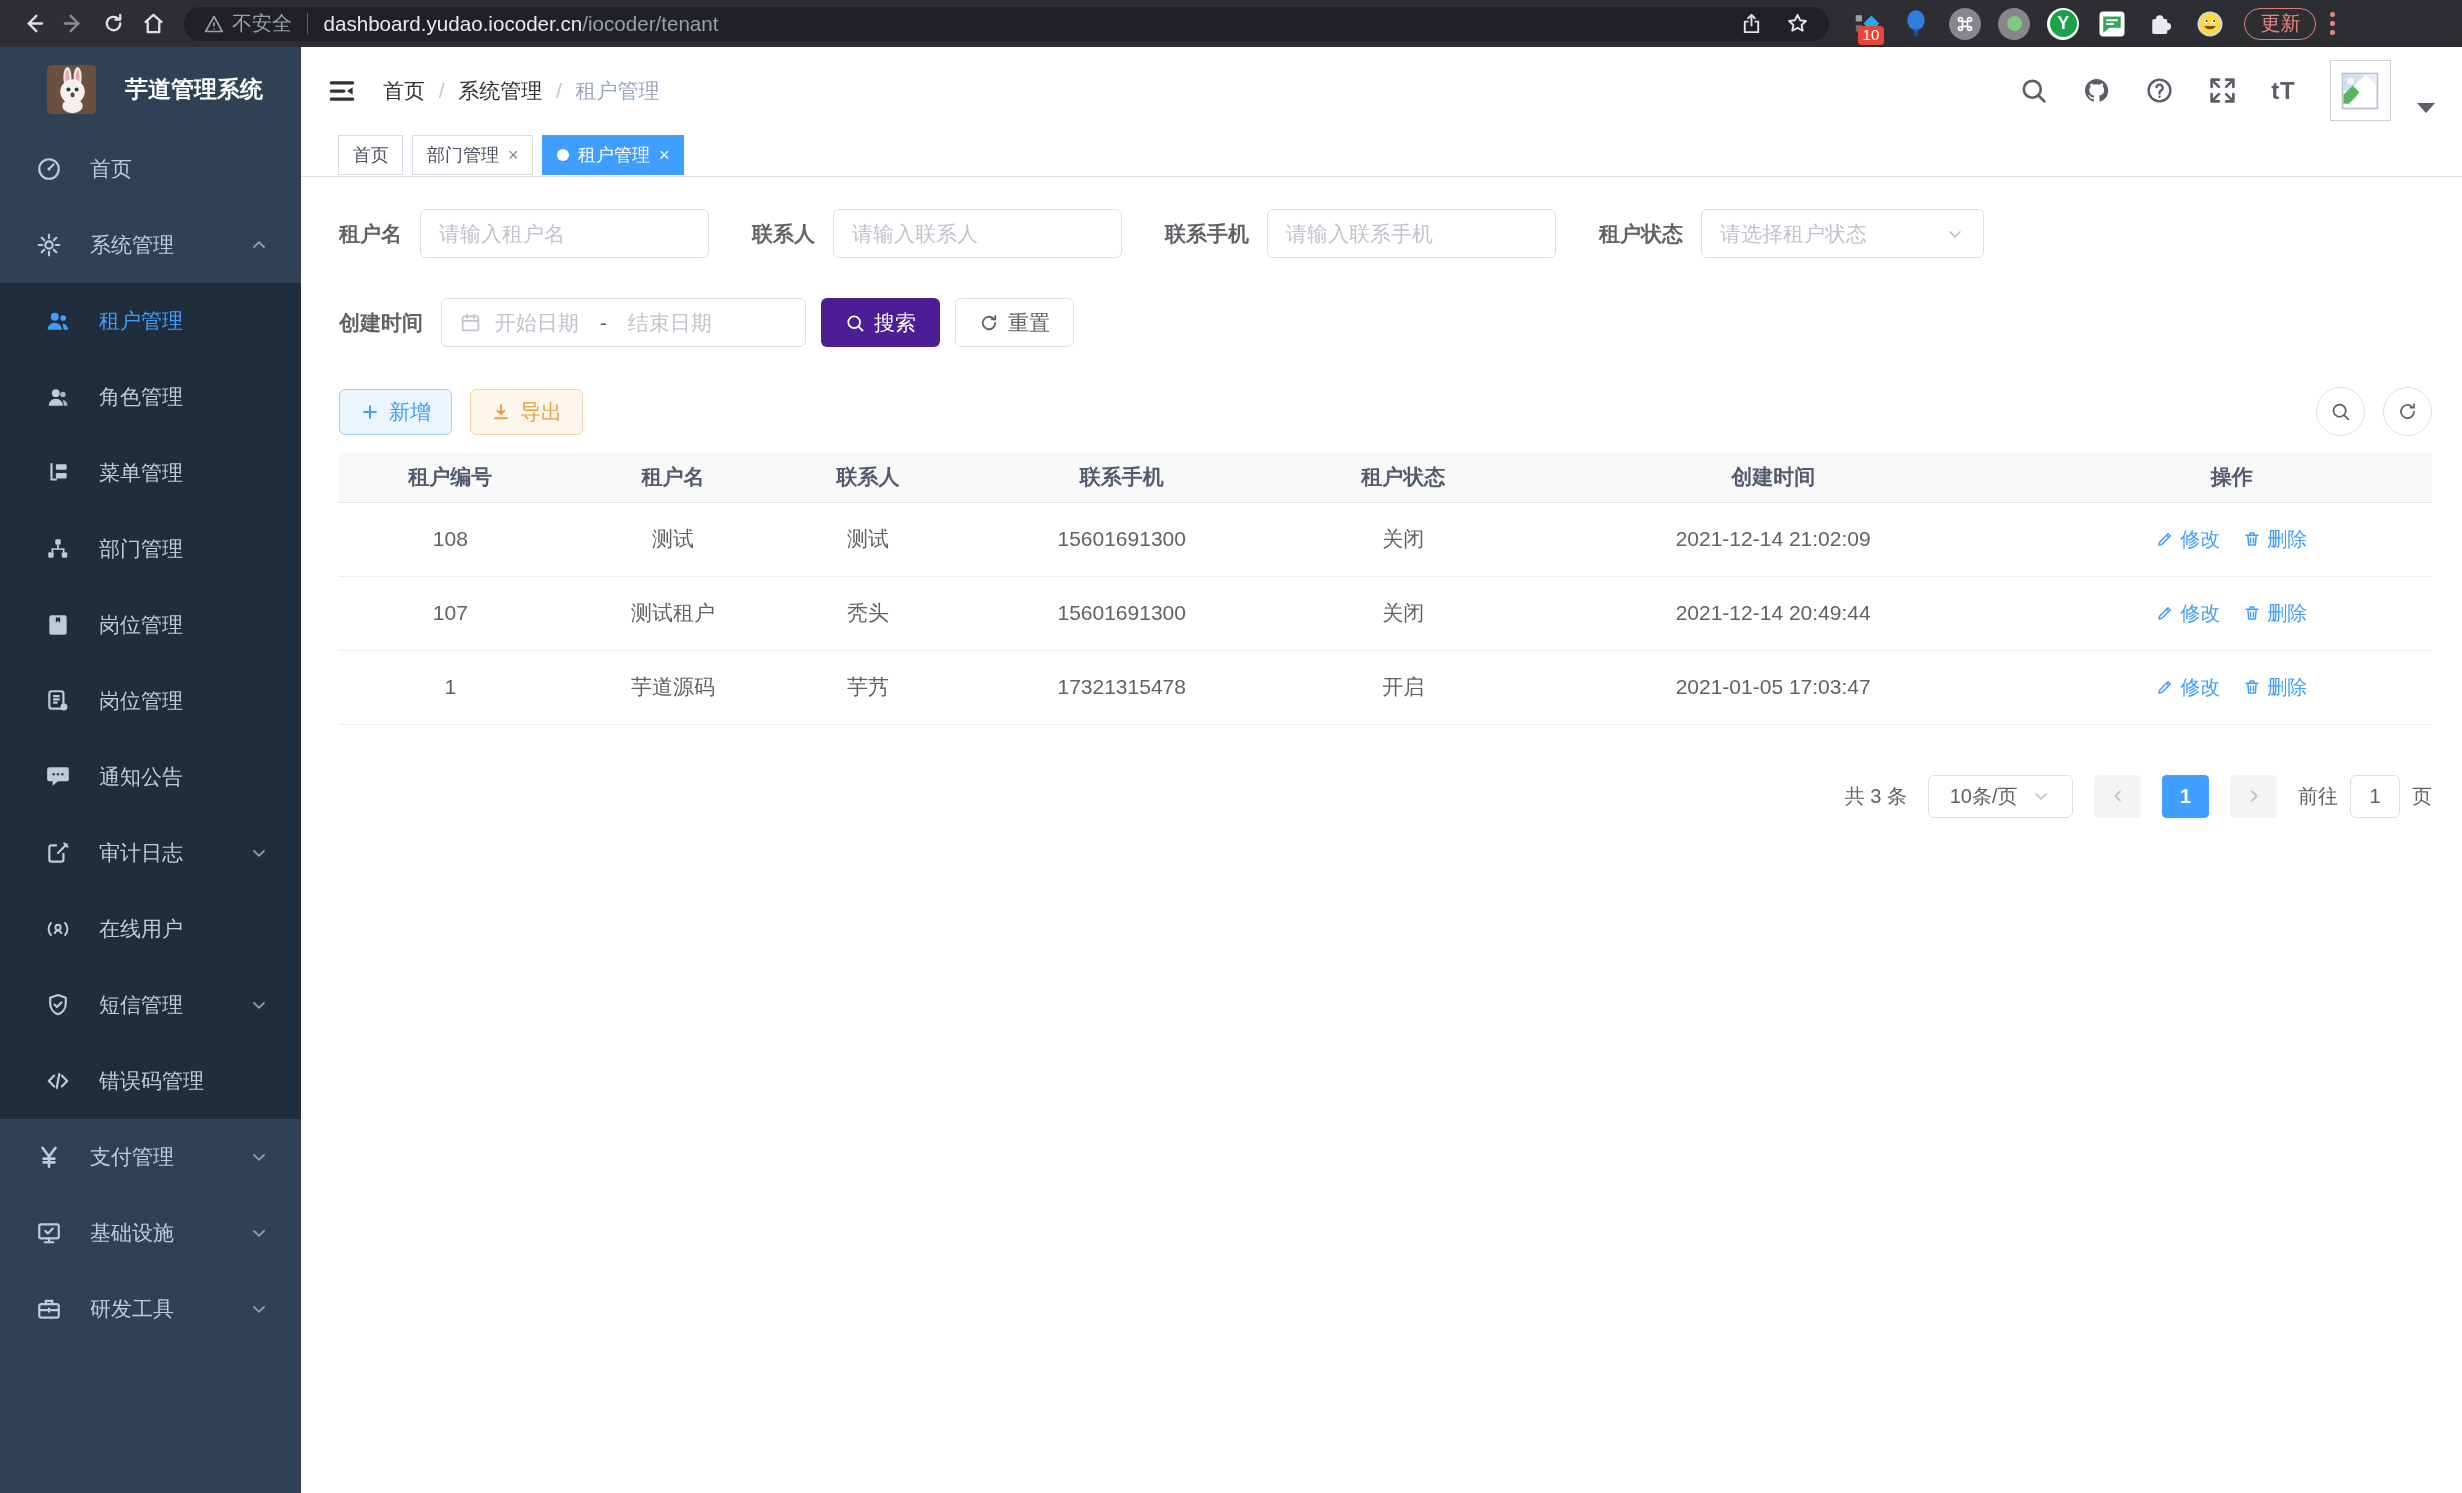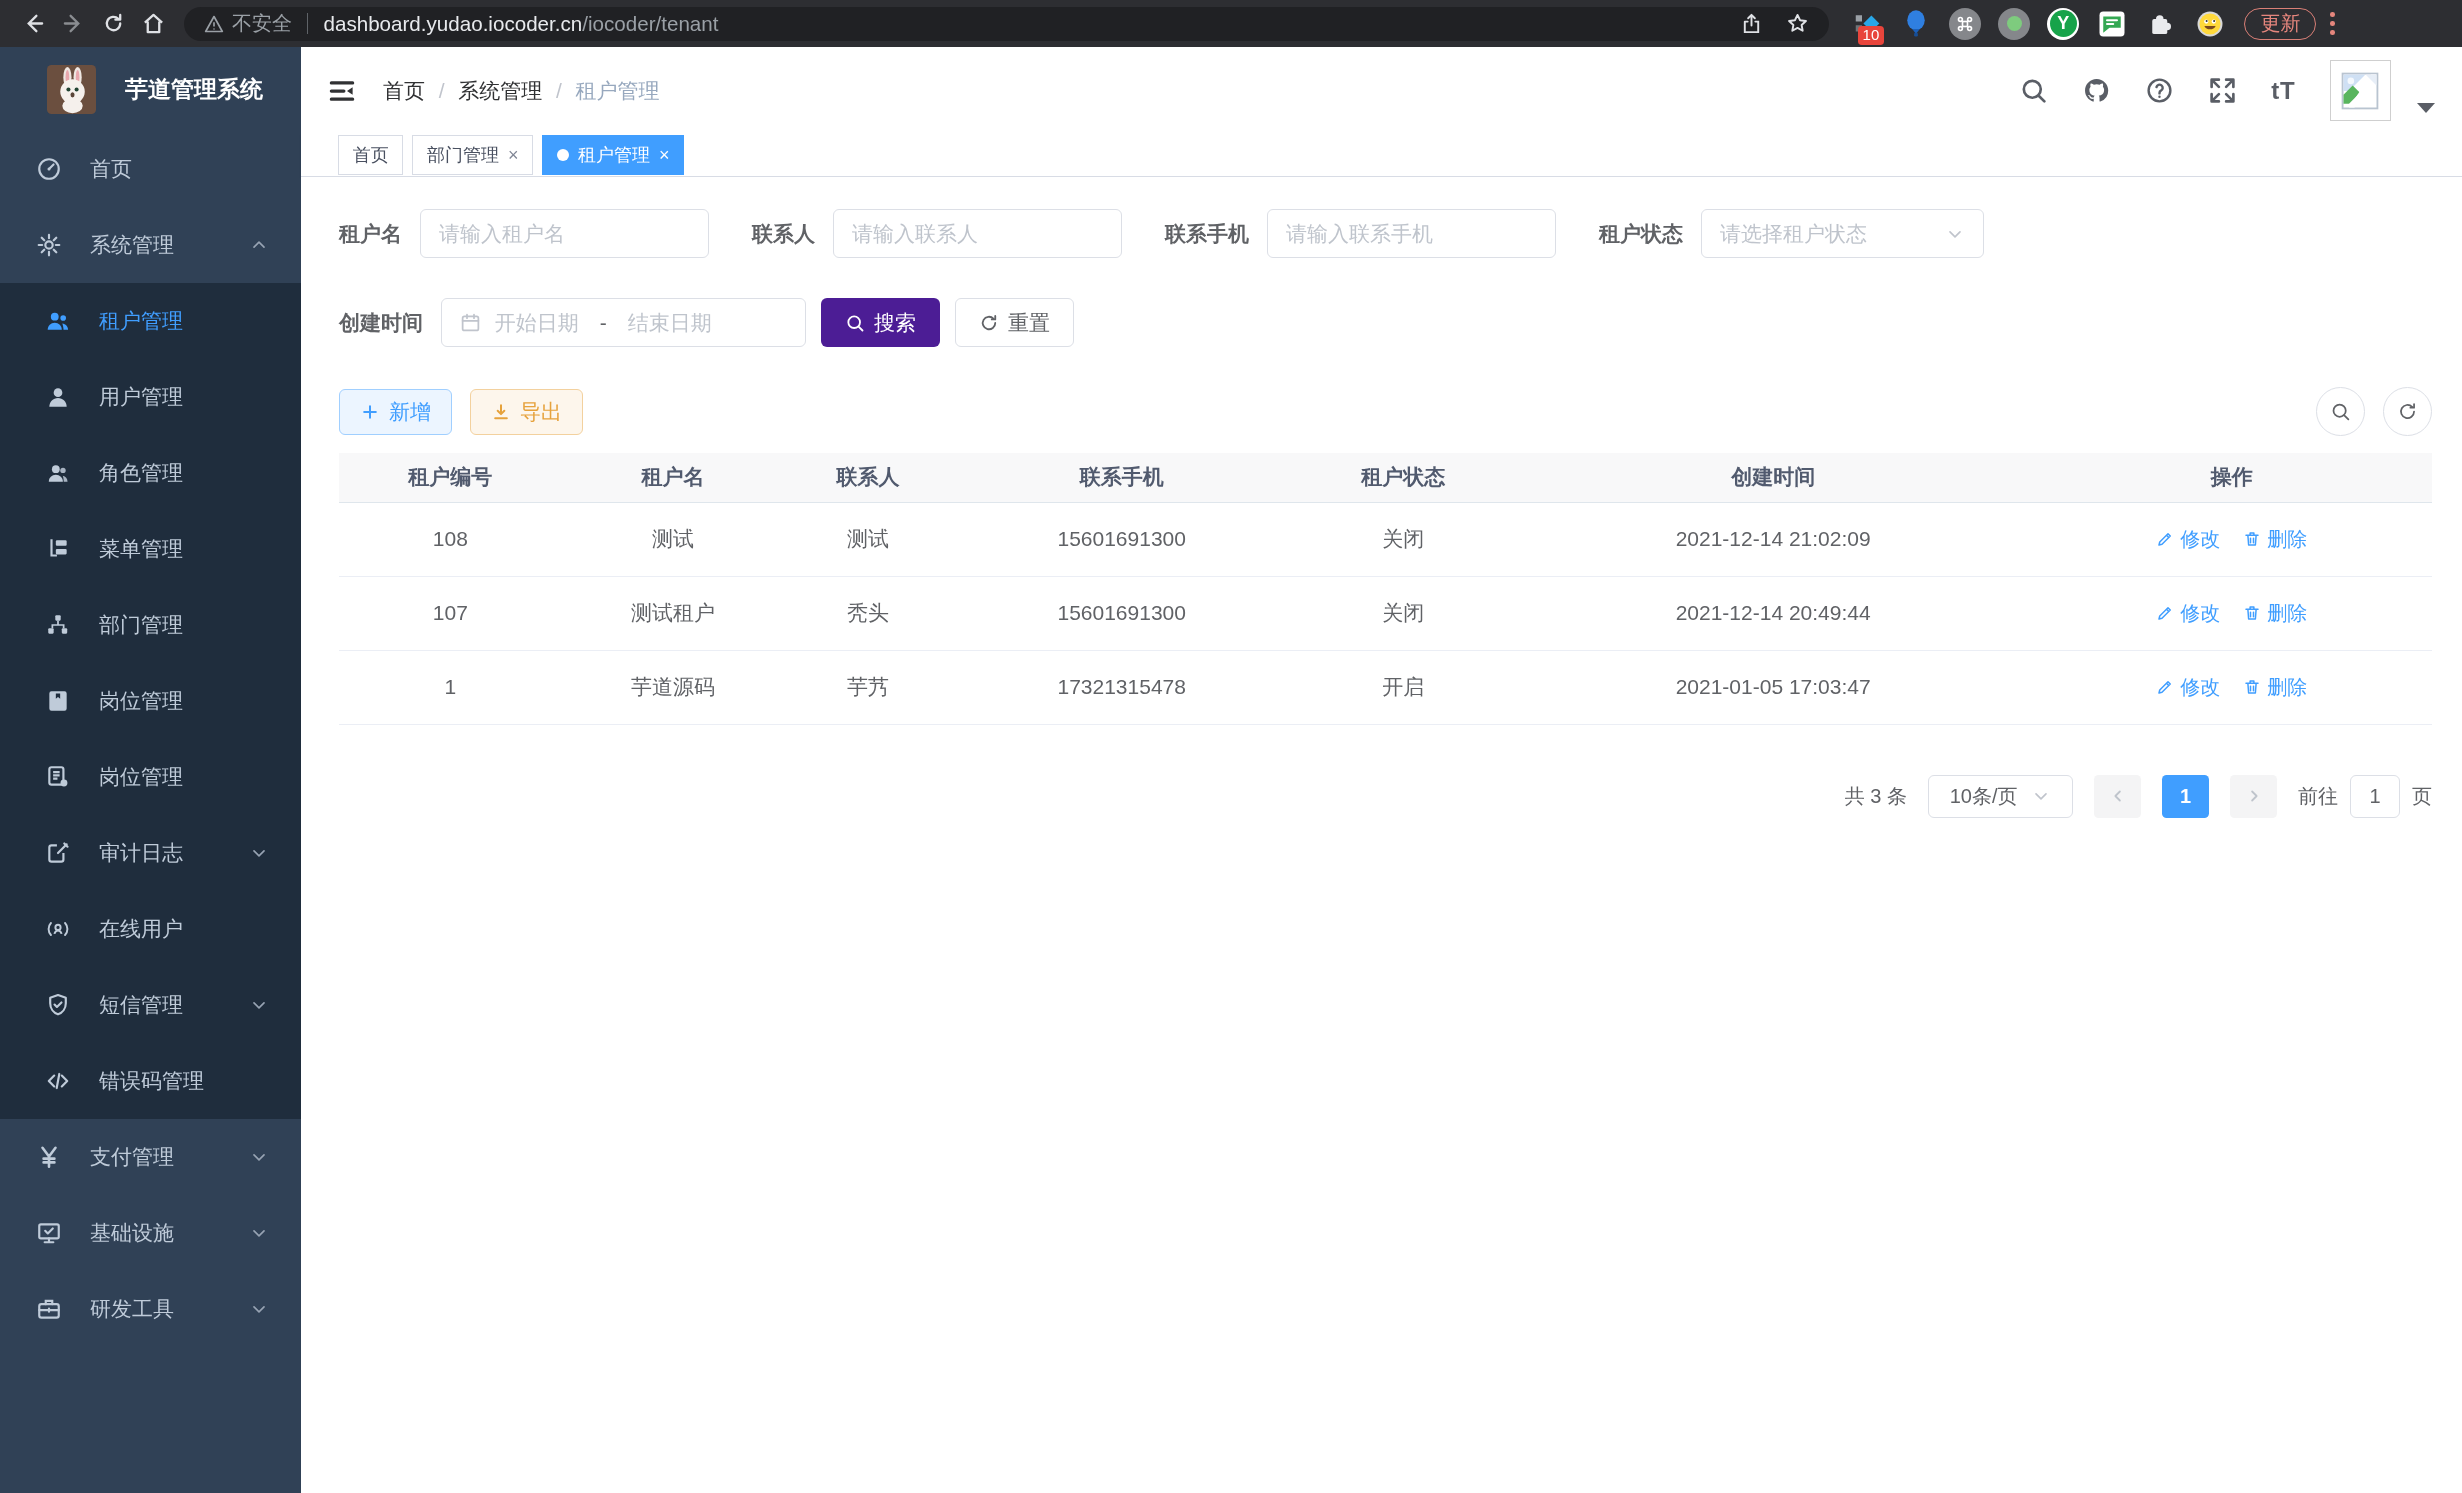--- a/index.html
+++ b/index.html
@@ -311,29 +311,20 @@
             <svg viewBox="0 0 24 24" fill="currentColor">
               <circle cx="9" cy="8" r="3.6"></circle>
               <path d="M2.5 20c0-3.8 2.9-6.5 6.5-6.5s6.5 2.7 6.5 6.5z"></path>
               <circle cx="16.8" cy="9.2" r="2.6"></circle>
               <path d="M16 14.3c3 .4 5.3 2.7 5.3 5.7h-4.2c0-2.2-.7-4.2-1.1-5.7z"></path>
             </svg>
           </span>
         <span class="ml">租户管理</span>
       </div>
 
-      <div class="mi sub">
-        <span class="ic">
-            <svg viewBox="0 0 24 24" fill="currentColor">
-              <circle cx="12" cy="8" r="4"></circle>
-              <path d="M4 21c0-4.4 3.6-8 8-8s8 3.6 8 8z"></path>
-            </svg>
-          </span>
-        <span class="ml">用户管理</span>
-      </div>
 
       <div class="mi sub">
         <span class="ic">
             <svg viewBox="0 0 24 24" fill="currentColor">
               <circle cx="10" cy="8.5" r="3.6"></circle>
               <path d="M3.5 20c0-3.6 2.9-6.3 6.5-6.3s6.5 2.7 6.5 6.3z"></path>
               <circle cx="16.6" cy="9.6" r="2.5" opacity=".85"></circle>
               <path d="M16.4 14.6c2.6.5 4.4 2.6 4.4 5.4h-3.5c0-2-.4-3.9-.9-5.4z" opacity=".85"></path>
             </svg>
           </span>
@@ -376,20 +367,31 @@
         <span class="ic">
             <svg viewBox="0 0 24 24" fill="none" stroke="currentColor" stroke-width="2">
               <rect x="4" y="3" width="13" height="16" rx="2"></rect>
               <path d="M7.5 7.5h6M7.5 10.5h6M7.5 13.5h4"></path>
               <circle cx="17.5" cy="17.5" r="3.2" fill="currentColor" stroke="none"></circle>
             </svg>
           </span>
         <span class="ml">岗位管理</span>
       </div>
 
+      <div class="mi sub">
+        <span class="ic">
+            <svg viewBox="0 0 24 24" fill="currentColor">
+              <path d="M4 3h16a2 2 0 0 1 2 2v9a2 2 0 0 1-2 2h-8l-5 4v-4H4a2 2 0 0 1-2-2V5a2 2 0 0 1 2-2z"></path>
+              <circle cx="8" cy="9.5" r="1.2" fill="#304156"></circle>
+              <circle cx="12" cy="9.5" r="1.2" fill="#304156"></circle>
+              <circle cx="16" cy="9.5" r="1.2" fill="#304156"></circle>
+            </svg>
+          </span>
+        <span class="ml">通知公告</span>
+      </div>
 
       <div class="mi sub">
         <span class="ic">
             <svg viewBox="0 0 24 24" fill="none" stroke="currentColor" stroke-width="2">
               <path d="M17 12v6a2 2 0 0 1-2 2H6a2 2 0 0 1-2-2V7a2 2 0 0 1 2-2h5"></path>
               <path d="M12 12l8-8" stroke-linecap="round"></path>
               <path d="M17.8 3.2l3 3" stroke-linecap="round"></path>
             </svg>
           </span>
         <span class="ml">审计日志</span>

